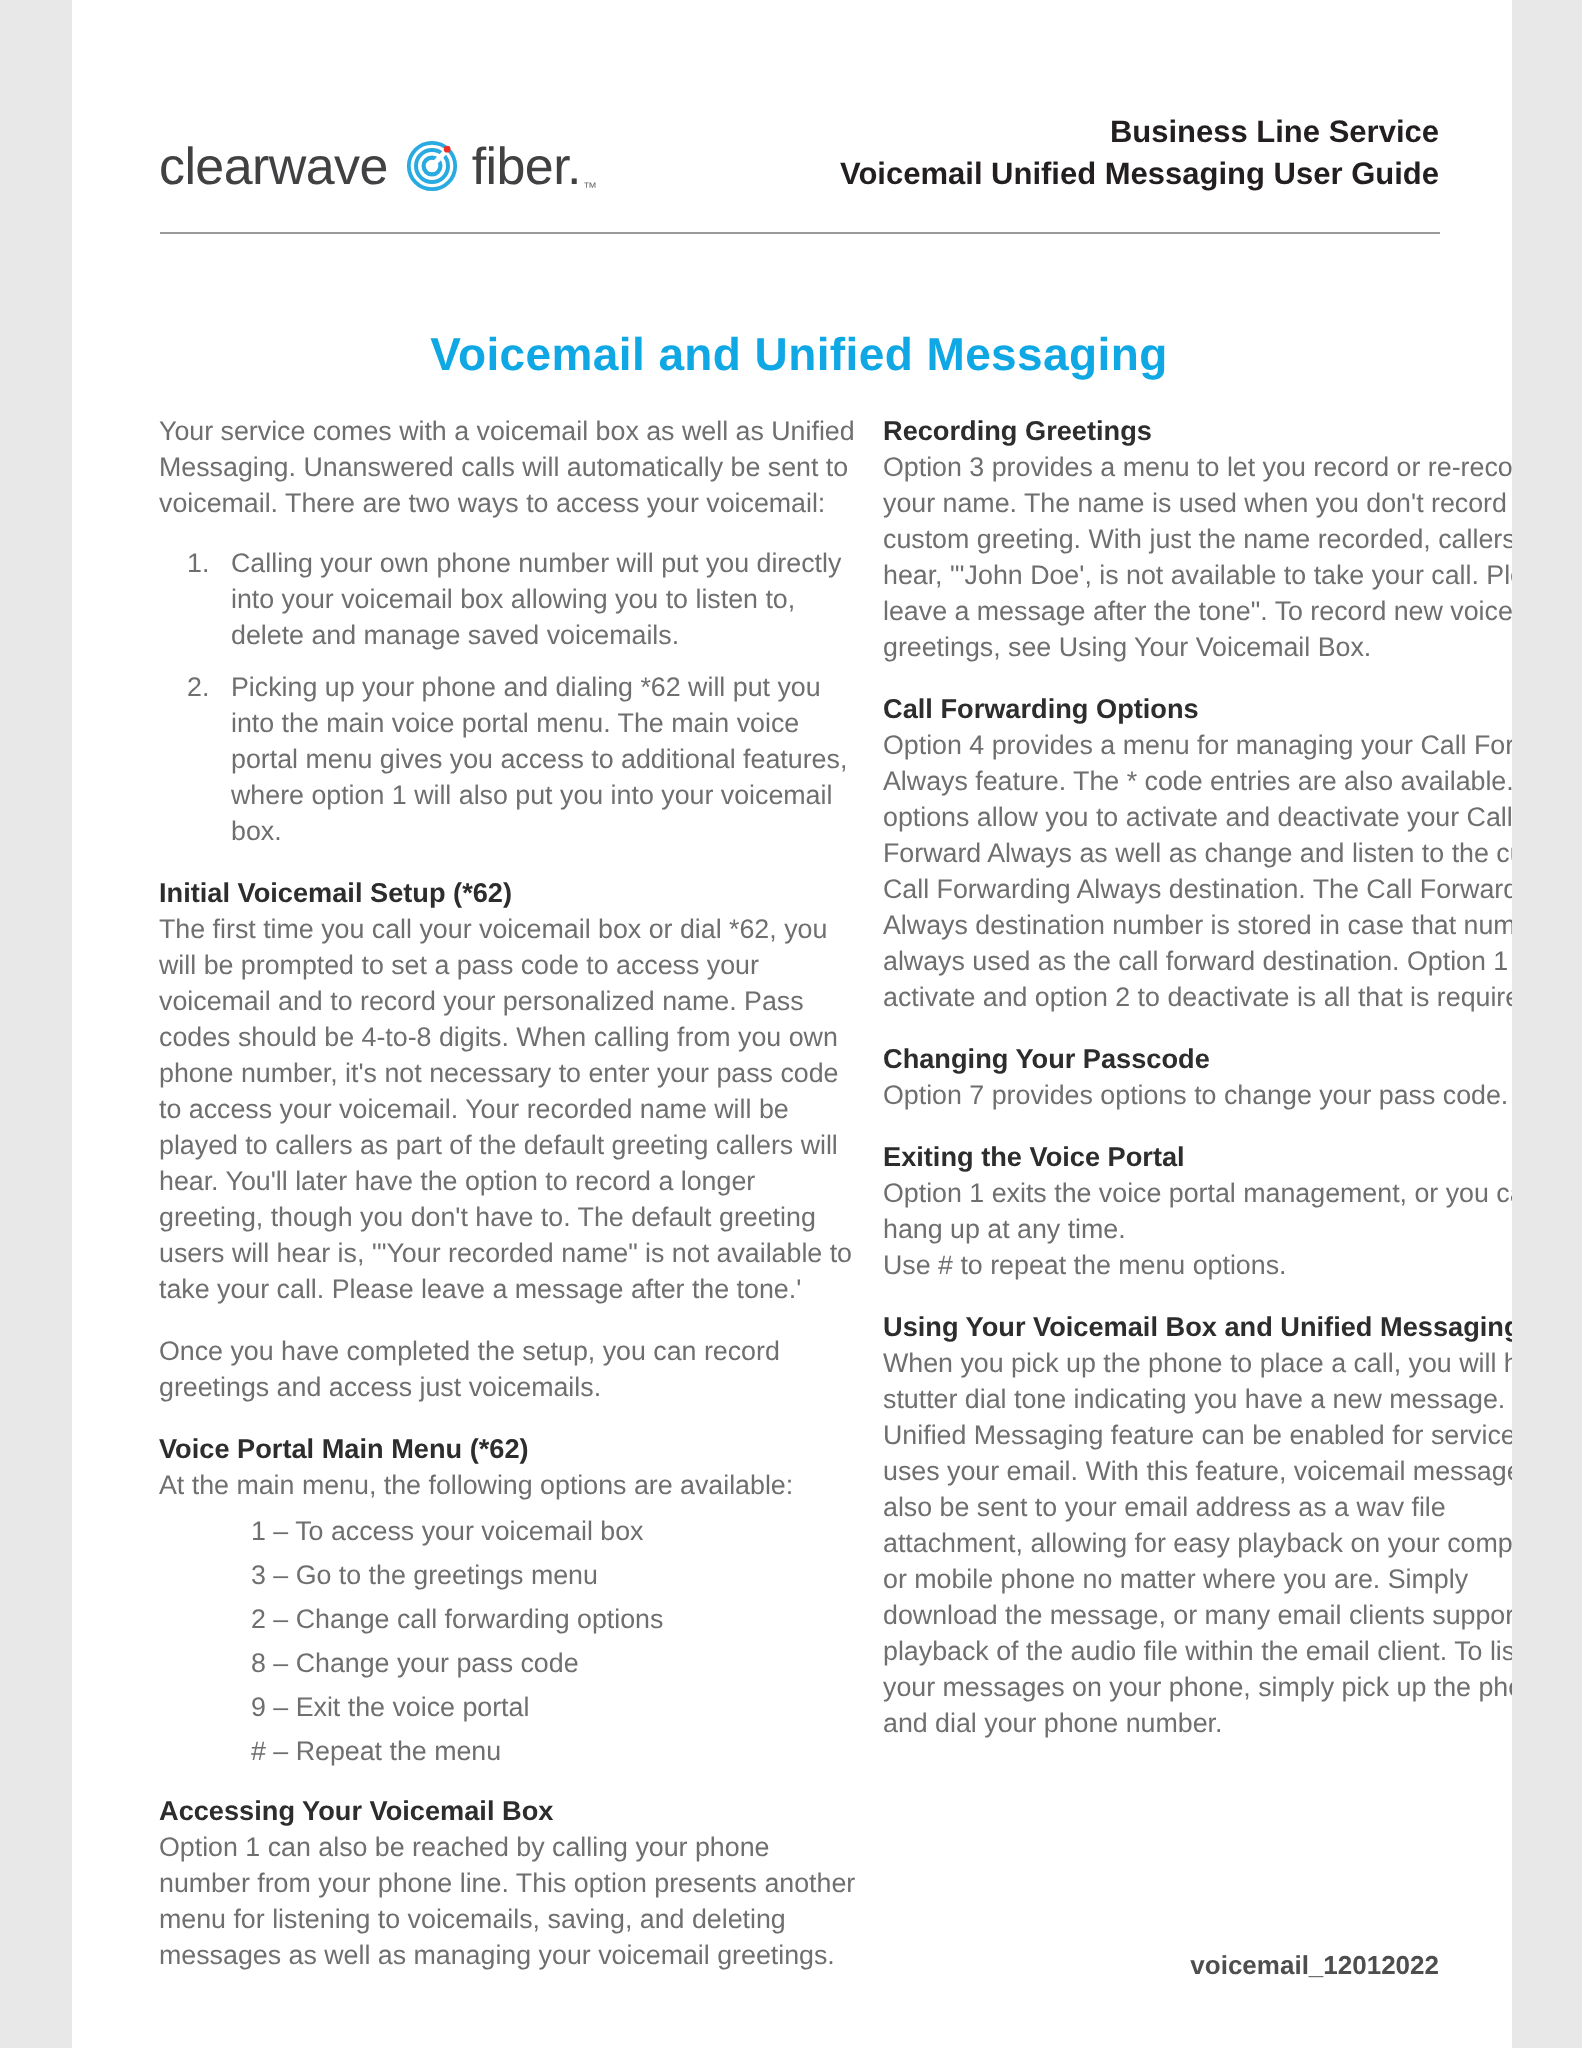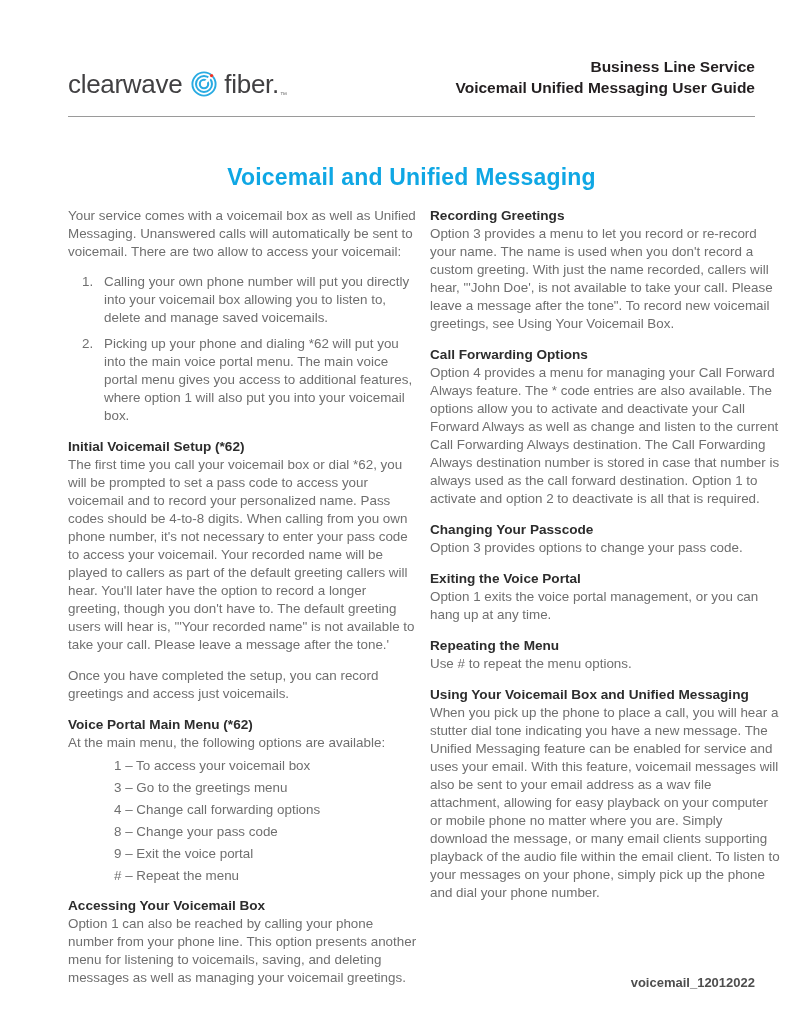--- a/index.html
+++ b/index.html
@@ -1,25 +1,24 @@
 <!DOCTYPE html>
 <html><head>
 <meta charset="utf-8">
 <style>
   * { margin: 0; padding: 0; box-sizing: border-box; }
   html, body { background: #e8e8e8; }
   body { font-family: "Liberation Sans", sans-serif; }
   .page {
     position: relative;
-    width: 791px; height: 1024px;
+    width: 720px; height: 1024px;
     margin: 0 auto;
     background: #ffffff;
     overflow: hidden;
     color: #6f6f6f;
-    padding-left: 24px;
   }
   
   .header {
     display: flex;
     justify-content: space-between;
     align-items: flex-end;
     padding: 56px 36px 0 44px;
   }
   .logo { display: flex; align-items: center; line-height: 1; }
   .logo-word {
@@ -106,21 +105,21 @@
       <div>Voicemail Unified Messaging User Guide</div>
     </div>
   </div>
   <hr class="rule">
 
   <h1 class="main-title">Voicemail and Unified Messaging</h1>
 
   <div class="columns">
 
     <div class="col">
-      <p class="para">Your service comes with a voicemail box as well as Unified Messaging. Unanswered calls will automatically be sent to voicemail. There are two allow to access your voicemail:</p>
+      <p class="para">Your service comes with a voicemail box as well as Unified Messaging. Unanswered calls will automatically be sent to voicemail. There are two ways to access your voicemail:</p>
 
       <div class="num-list">
         <div class="num-item">
           <span class="num">1.</span>
           <span class="txt">Calling your own phone number will put you directly into your voicemail box allowing you to listen to, delete and manage saved voicemails.</span>
         </div>
         <div class="num-item">
           <span class="num">2.</span>
           <span class="txt">Picking up your phone and dialing *62 will put you into the main voice portal menu. The main voice portal menu gives you access to additional features, where option 1 will also put you into your voicemail box.</span>
         </div>
@@ -131,21 +130,21 @@
         <p class="para">The first time you call your voicemail box or dial *62, you will be prompted to set a pass code to access your voicemail and to record your personalized name. Pass codes should be 4-to-8 digits. When calling from you own phone number, it's not necessary to enter your pass code to access your voicemail. Your recorded name will be played to callers as part of the default greeting callers will hear. You'll later have the option to record a longer greeting, though you don't have to. The default greeting users will hear is, '"Your recorded name" is not available to take your call. Please leave a message after the tone.'</p>
         <p class="para">Once you have completed the setup, you can record greetings and access just voicemails.</p>
       </div>
 
       <div>
         <div class="heading">Voice Portal Main Menu (*62)</div>
         <p class="para">At the main menu, the following options are available:</p>
         <div class="menu-list">
           <div class="menu-item">1 – To access your voicemail box</div>
           <div class="menu-item">3 – Go to the greetings menu</div>
-          <div class="menu-item">4 – Change call forwarding options</div>
+          <div class="menu-item">2 – Change call forwarding options</div>
           <div class="menu-item">8 – Change your pass code</div>
           <div class="menu-item">9 – Exit the voice portal</div>
           <div class="menu-item"># – Repeat the menu</div>
         </div>
       </div>
 
       <div>
         <div class="heading">Accessing Your Voicemail Box</div>
         <p class="para">Option 1 can also be reached by calling your phone number from your phone line. This option presents another menu for listening to voicemails, saving, and deleting messages as well as managing your voicemail greetings.</p>
       </div>
@@ -155,28 +154,27 @@
       <div style="margin-top:-13px;">
         <div class="heading">Recording Greetings</div>
         <p class="para">Option 3 provides a menu to let you record or re-record your name. The name is used when you don't record a custom greeting. With just the name recorded, callers will hear, "'John Doe', is not available to take your call. Please leave a message after the tone". To record new voicemail greetings, see Using Your Voicemail Box.</p>
       </div>
       <div>
         <div class="heading">Call Forwarding Options</div>
         <p class="para">Option 4 provides a menu for managing your Call Forward Always feature. The * code entries are also available. The options allow you to activate and deactivate your Call Forward Always as well as change and listen to the current Call Forwarding Always destination. The Call Forwarding Always destination number is stored in case that number is always used as the call forward destination. Option 1 to activate and option 2 to deactivate is all that is required.</p>
       </div>
       <div>
         <div class="heading">Changing Your Passcode</div>
-        <p class="para">Option 3 provides options to change your pass code.</p>
+        <p class="para">Option 7 provides options to change your pass code.</p>
       </div>
       <div>
         <div class="heading">Exiting the Voice Portal</div>
         <p class="para">Option 1 exits the voice portal management, or you can hang up at any time.</p>
       </div>
       <div>
-        <div class="heading">Repeating the Menu</div>
         <p class="para">Use # to repeat the menu options.</p>
       </div>
       <div>
         <div class="heading">Using Your Voicemail Box and Unified Messaging</div>
         <p class="para">When you pick up the phone to place a call, you will hear a stutter dial tone indicating you have a new message. The Unified Messaging feature can be enabled for service and uses your email.  With this feature, voicemail messages will also be sent to your email address as a wav file attachment, allowing for easy playback on your computer or mobile phone no matter where you are. Simply download the message, or many email clients supporting playback of the audio file within the email client. To listen to your messages on your phone, simply pick up the phone and dial your phone number.</p>
       </div>
     </div>
 
   </div>
 

